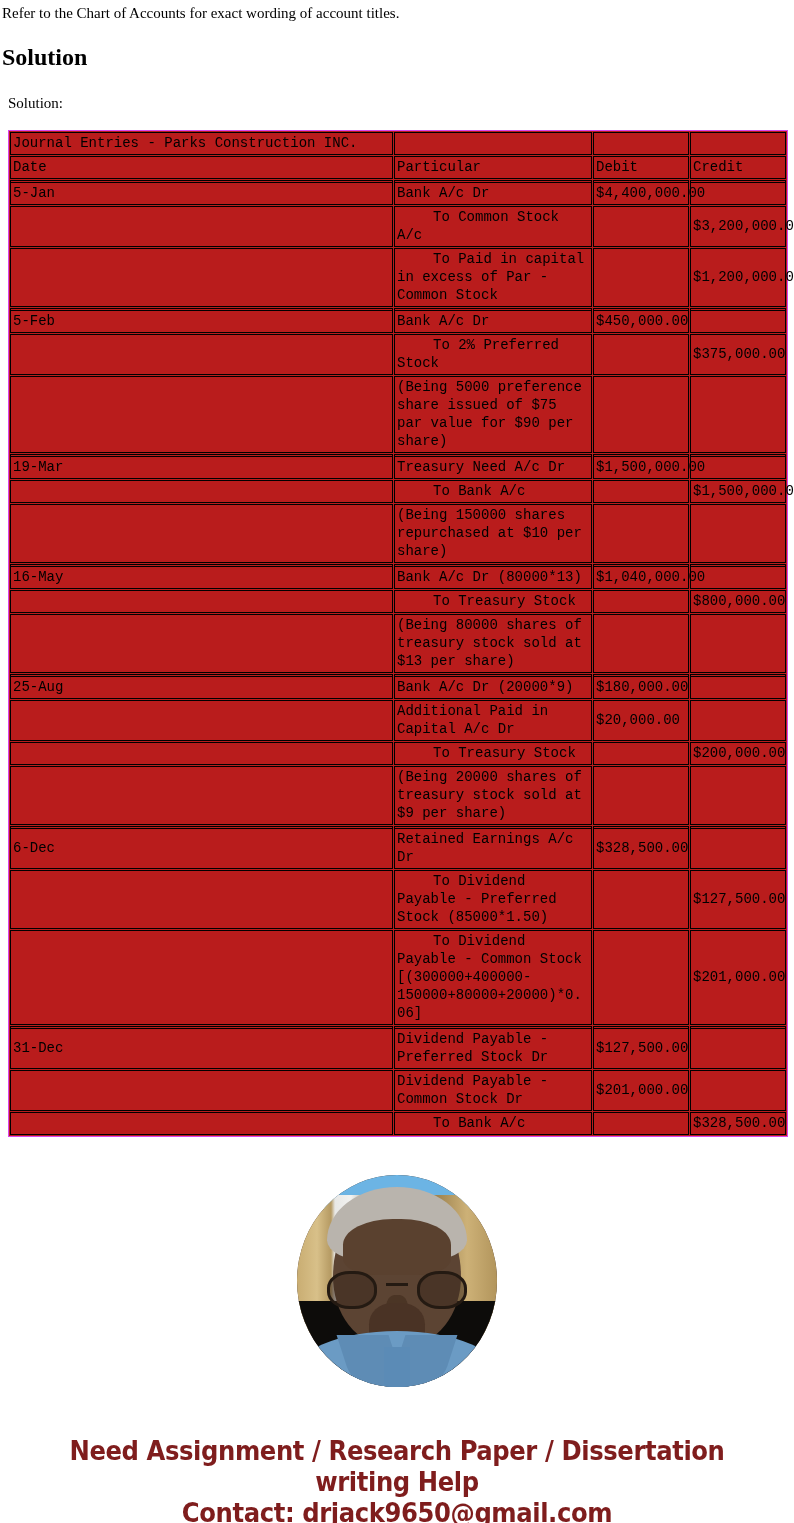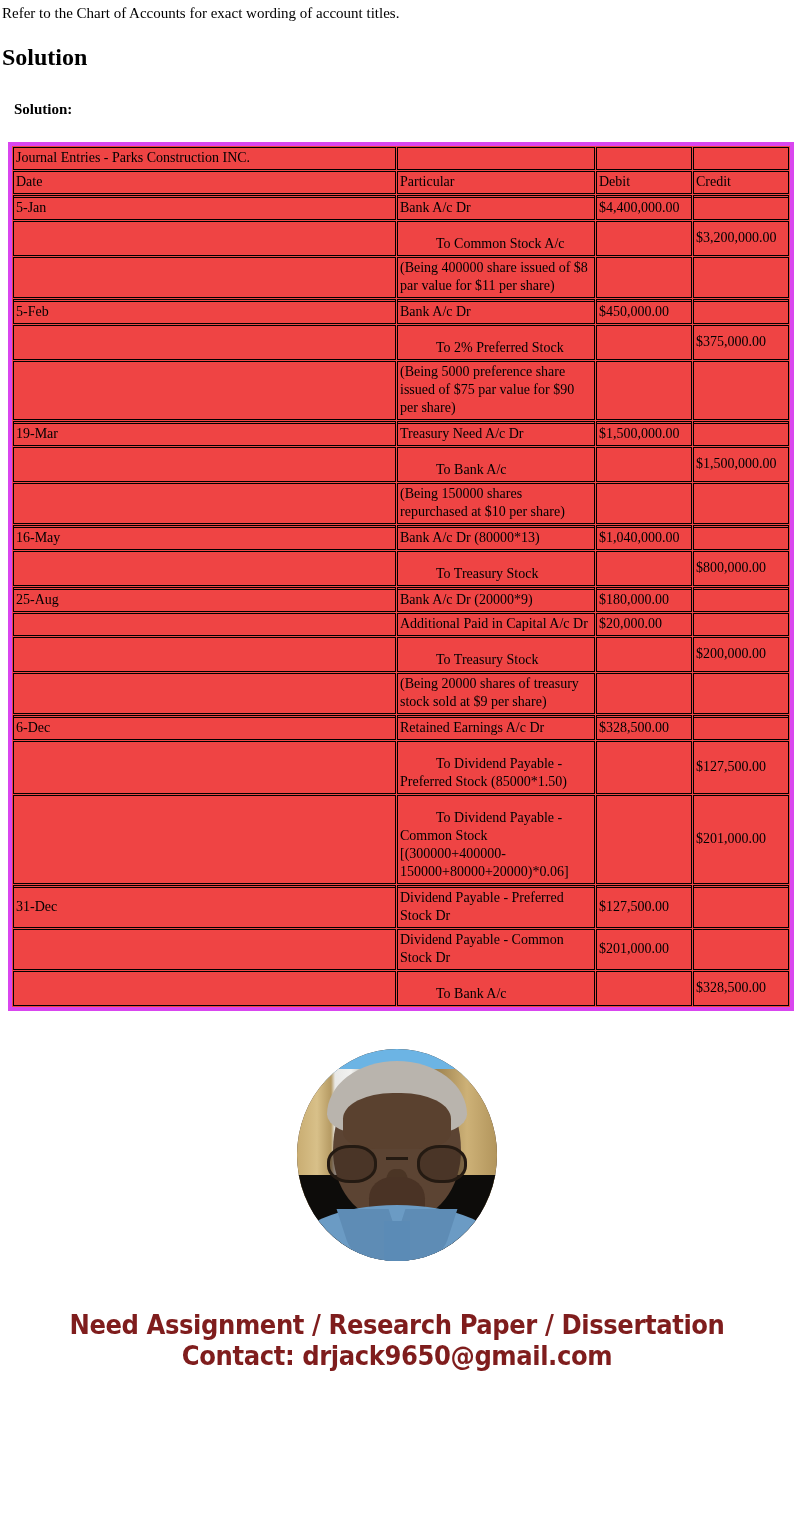--- a/index.html
+++ b/index.html
@@ -36,39 +36,39 @@
     font-size: 24px;
     font-weight: bold;
     margin: 0;
     padding: 24px 0 0 2px;
     line-height: 22px;
   }
 
   .solution-sub {
     font-family: "Liberation Serif", "DejaVu Serif", serif;
     font-size: 15px;
-    font-weight: bold;
-    margin: 12px;
+    font-weight: normal;
+    margin: 6px;
     padding: 20px 0 0 2px;
     line-height: 18px;
   }
 
   
   .table-wrap {
     padding: 12px 0 0 8px;
   }
 
   table.journal {
     border-collapse: separate;
     border-spacing: 1px;
     width: 777px;
     table-layout: fixed;
-    background: #ef4444;
-    border: 4px solid #d946ef;
-    font-family: Liberation Serif, serif;
+    background: #b91c1c;
+    border: 1px solid #d946ef;
+    font-family: Liberation Mono, monospace;
     font-size: 14px;
     line-height: 18px;
   }
 
   table.journal col.c-date    { width: 383px; }
   table.journal col.c-part    { width: 198px; }
   table.journal col.c-debit   { width: 96px;  }
   table.journal col.c-credit  { width: 96px;  }
 
   table.journal td {
@@ -91,21 +91,20 @@
 
   
   tr.group-start > td {
     border-top: 3px double #000000;
   }
 
   
   .indent {
     display: block;
     text-indent: 36px;
-    margin-top: 12px;
   }
 
   td.money {
     white-space: nowrap;
     margin-top: 33px;
   }
 
   
   .avatar-block {
     padding-top: 38px;
@@ -296,23 +295,25 @@
           <tr>
             <td></td>
             <td>
               <span class="indent">To Common Stock A/c</span>
             </td>
             <td class="money"></td>
             <td class="money">$3,200,000.00</td>
           </tr>
           <tr>
             <td></td>
-            <td>(Being 400000 share issued of $8 par value for $11 per share)</td>
-            <td class="money"></td>
-            <td class="money"></td>
+            <td>
+              <span class="indent">To Paid in capital in excess of Par - Common Stock</span>
+            </td>
+            <td class="money"></td>
+            <td class="money">$1,200,000.00</td>
           </tr>
           <tr class="group-start">
             <td>5-Feb</td>
             <td>Bank A/c Dr</td>
             <td class="money">$450,000.00</td>
             <td class="money"></td>
           </tr>
           <tr>
             <td></td>
             <td>
@@ -353,20 +354,26 @@
             <td class="money">$1,040,000.00</td>
             <td class="money"></td>
           </tr>
           <tr>
             <td></td>
             <td>
               <span class="indent">To Treasury Stock</span>
             </td>
             <td class="money"></td>
             <td class="money">$800,000.00</td>
+          </tr>
+          <tr>
+            <td></td>
+            <td>(Being 80000 shares of treasury stock sold at $13 per share)</td>
+            <td class="money"></td>
+            <td class="money"></td>
           </tr>
           <tr class="group-start">
             <td>25-Aug</td>
             <td>Bank A/c Dr (20000*9)</td>
             <td class="money">$180,000.00</td>
             <td class="money"></td>
           </tr>
           <tr>
             <td></td>
             <td>Additional Paid in Capital A/c Dr</td>
@@ -449,16 +456,17 @@
       <div class="av-neck"></div>
       <div class="av-shirt"></div>
       <div class="av-collar-l"></div>
       <div class="av-collar-r"></div>
       <div class="av-tie"></div>
     </div>
   </div>
 
   <div class="promo">
     <span class="l1">Need Assignment / Research Paper / Dissertation</span>
+    <span class="l2">writing Help</span>
     <span class="l3">Contact: drjack9650@gmail.com</span>
   </div>
 
 </div>
 
 </body></html>

